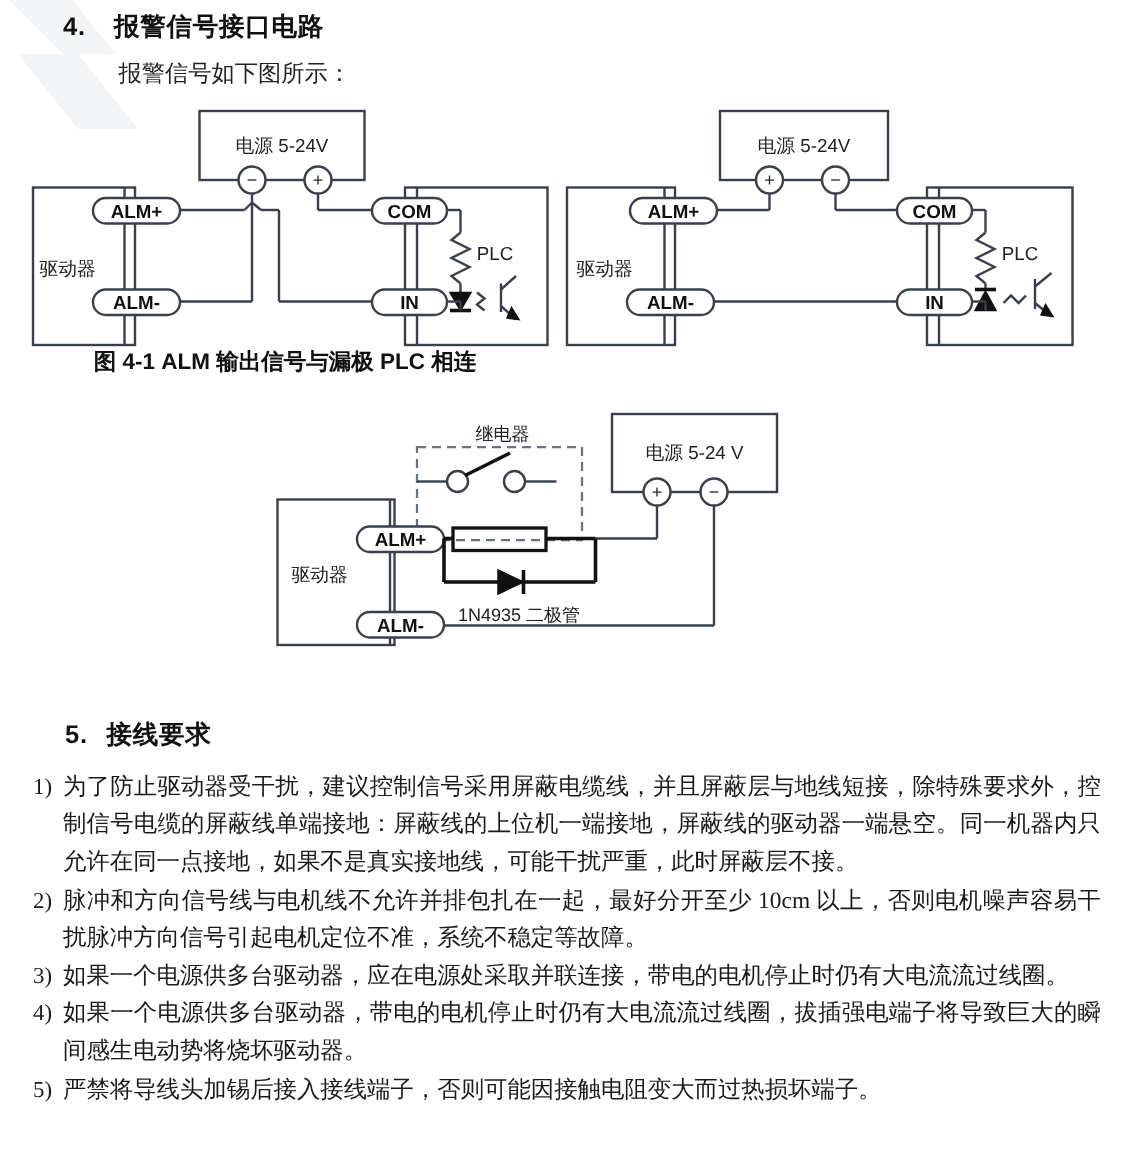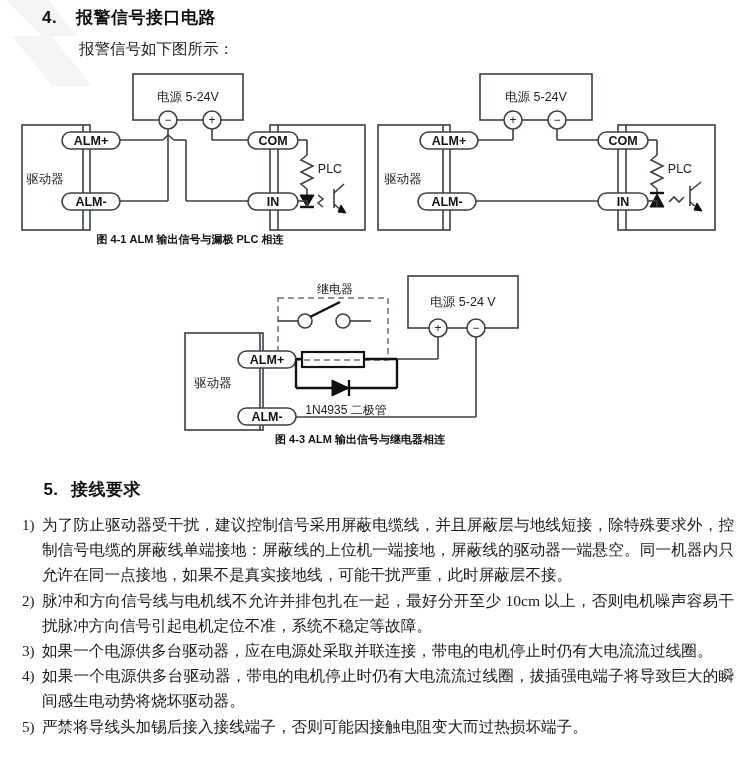--- a/index.html
+++ b/index.html
@@ -59,21 +59,21 @@
     color: #222;
     white-space: nowrap;
     margin-left: 15px;
   }
 
   
   .fig-caption {
     position: absolute;
     font-family: "Liberation Sans", "DejaVu Sans", sans-serif;
     font-weight: bold;
-    font-size: 11px;
+    font-size: 15px;
     color: #111;
     white-space: nowrap;
     text-align: center;
   }
   .cap-1 { left: 0; top: 232px; width: 380px; }
   .cap-2 { left: 370px; top: 232px; width: 380px; }
   .cap-3 { left: 150px; top: 432px; width: 420px; }
 
   
   .diagram {
@@ -327,21 +327,20 @@
       <line class="wire-dark" x1="247" y1="101" x2="247" y2="130"></line>
 
       <path class="solidfill" d="M182 122 L182 138 L199 130 Z"></path>
       <line class="wire-dark" x1="199" y1="122" x2="199" y2="138"></line>
       <text class="small-lbl" x="196" y="152">1N4935 二极管</text>
 
       <line class="wire" x1="146" y1="159" x2="326" y2="159"></line>
       <line class="wire" x1="326" y1="79" x2="326" y2="159"></line>
     </svg>
   </div>
-  <div class="fig-caption cap-3">图 4-3  ALM 输出信号与继电器相连</div>
 
   <div class="sec-head sec-head-5">
     <span class="num">5.</span><span>接线要求</span>
   </div>
 
   <div class="req-list">
     <div class="req-item">
       <span class="req-marker">1)</span>
       <span class="req-text">为了防止驱动器受干扰，建议控制信号采用屏蔽电缆线，并且屏蔽层与地线短接，除特殊要求外，控制信号电缆的屏蔽线单端接地：屏蔽线的上位机一端接地，屏蔽线的驱动器一端悬空。同一机器内只允许在同一点接地，如果不是真实接地线，可能干扰严重，此时屏蔽层不接。</span>
     </div>

